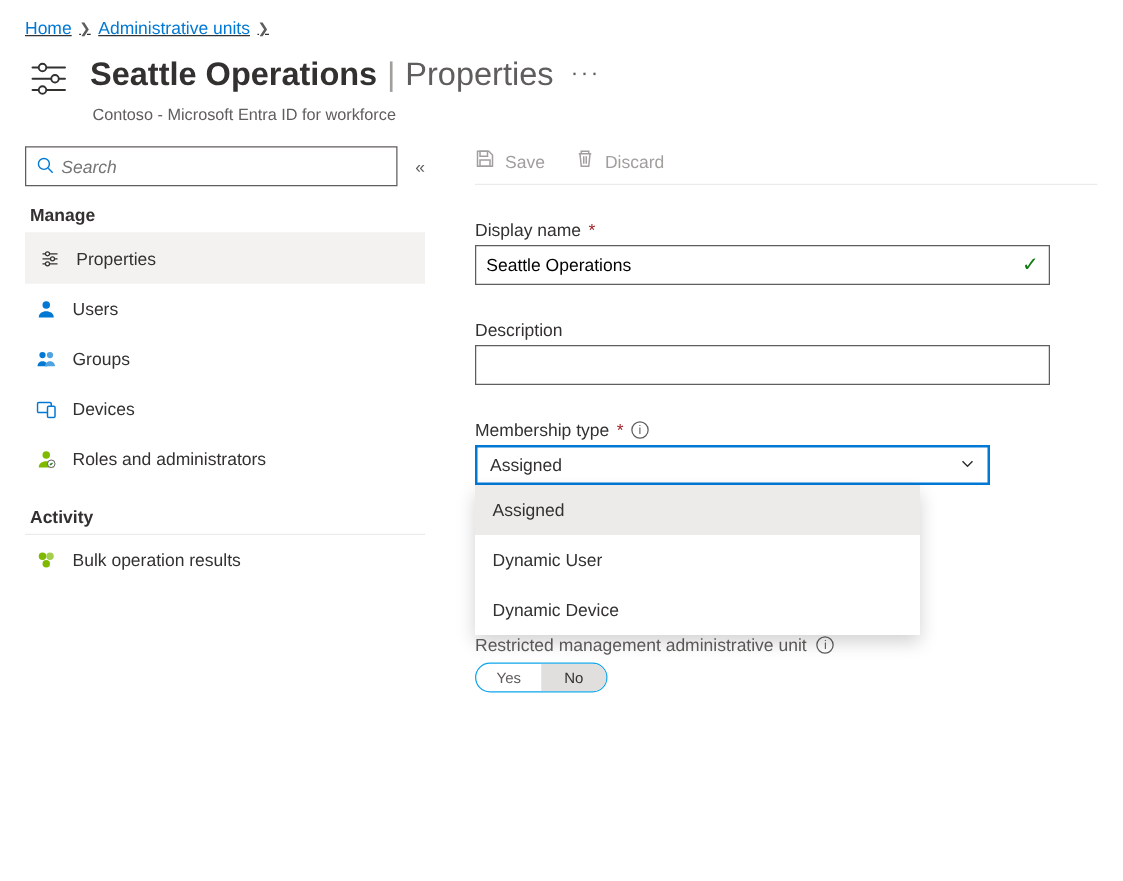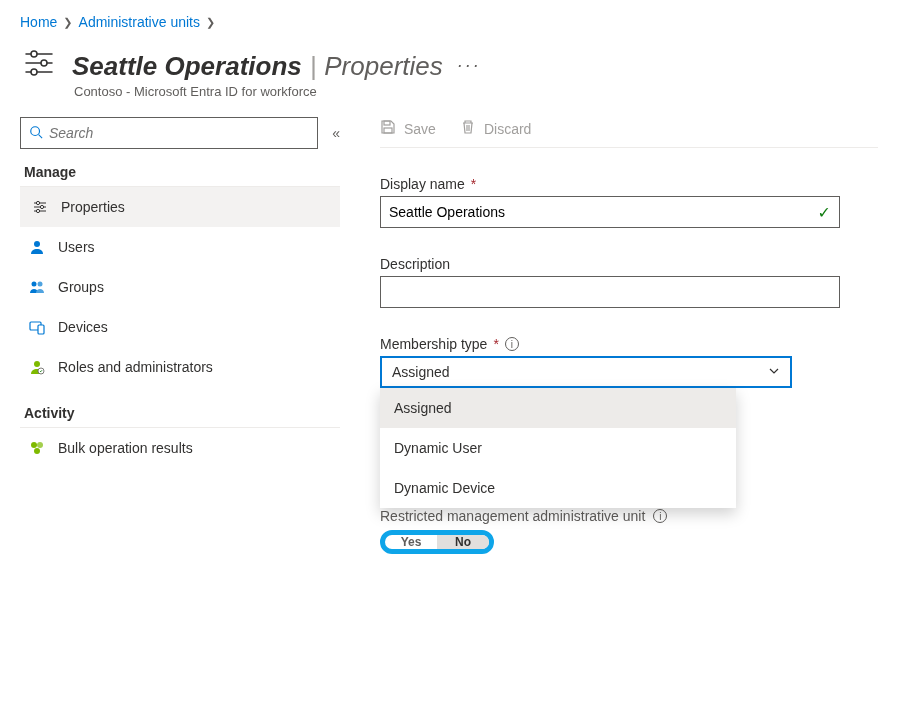--- a/index.html
+++ b/index.html
@@ -6,23 +6,23 @@
   body {
     font-family: "Segoe UI", -apple-system, sans-serif;
     font-size: 14px;
     color: #323130;
     background: #fff;
     width: 898px;
     height: 705px;
     padding: 14px 20px 0 20px;
   }
   a { color: #0078d4; text-decoration: none; }
-  .breadcrumb { display: flex; align-items: center; gap: 6px; font-size: 14px; margin-bottom: 14px; }
+  .breadcrumb { display: flex; align-items: center; gap: 6px; font-size: 14px; margin-bottom: 14px; text-decoration: underline; }
   .breadcrumb .sep { color: #605e5c; font-size: 11px; }
-  .header-row { display: flex; align-items: flex-end; gap: 14px; font-style: italic; }
+  .header-row { display: flex; align-items: flex-start; gap: 14px; }
   .header-icon svg { display:block; }
   .title-wrap .title { font-size: 26px; font-weight: 600; color: #323130; display:inline; }
   .title-wrap .pipe { font-size: 26px; color: #a19f9d; font-weight: 300; margin: 0 4px; }
   .title-wrap .page { font-size: 26px; color: #605e5c; font-weight: 400; display:inline; }
   .dots { color:#605e5c; font-size: 18px; margin-left: 10px; letter-spacing:2px; position:relative; top:-4px;}
   .subtitle { font-size: 13px; color: #605e5c; margin-top: 2px; margin-left: 54px; margin-bottom: 18px; }
   .layout { display: flex; gap: 40px; }
   .sidebar { width: 320px; flex-shrink: 0; }
   .search-row { display:flex; align-items:center; gap:14px; margin-bottom: 15px; }
   .search-box { flex:1; display:flex; align-items:center; border:1px solid #605e5c; height:32px; padding:0 8px; gap:6px; }
@@ -44,21 +44,21 @@
   .text-input input { border:none; outline:none; flex:1; font-size:14px; font-family:inherit; }
   .check { color:#107c10; font-size:16px;}
   .field-block { margin-bottom: 28px; }
   .dropdown-wrap { position:relative; width:412px; max-width:100%; }
   .dropdown { height:32px; border:2px solid #0078d4; padding:0 10px; display:flex; align-items:center; justify-content:space-between; cursor:pointer; background:#fff;}
   .chevron { color:#323130; }
   .dropdown-menu { position:absolute; top:32px; left:0; right:56px; background:#fff; box-shadow:0 6px 14px rgba(0,0,0,.18); z-index:10;}
   .dd-option { height:40px; display:flex; align-items:center; padding:0 14px; cursor:pointer; font-size:14px;}
   .dd-option.sel { background:#edebe9; }
   .behind { color:#605e5c; font-size:14px; margin-top: 120px; display:flex; align-items:center; gap:8px;}
-  .toggle-group { display:inline-flex; border:5px solid #0ea5e9; border-radius:20px; overflow:hidden; height:24px; margin-top:6px;font-weight:bold;}
+  .toggle-group { display:inline-flex; border:1px solid #0ea5e9; border-radius:20px; overflow:hidden; height:24px; margin-top:6px;}
   .toggle-opt { width:52px; display:flex; align-items:center; justify-content:center; font-size:12px; color:#605e5c;}
   .toggle-opt.active { background:#e1dfdd; color:#323130;}
 </style>
 </head>
 <body>
 
 <nav class="breadcrumb">
   <a href="#">Home</a>
   <span class="sep">❯</span>
   <a href="#">Administrative units</a>

